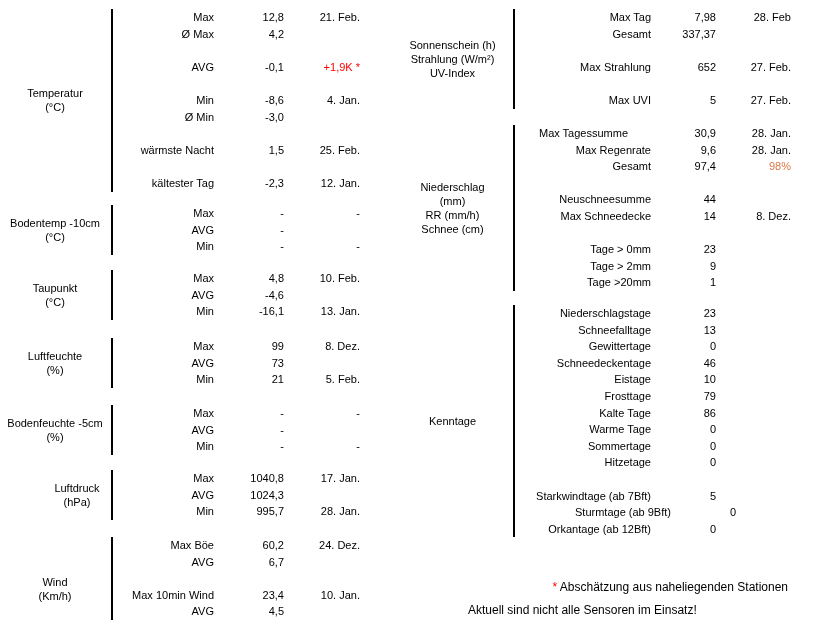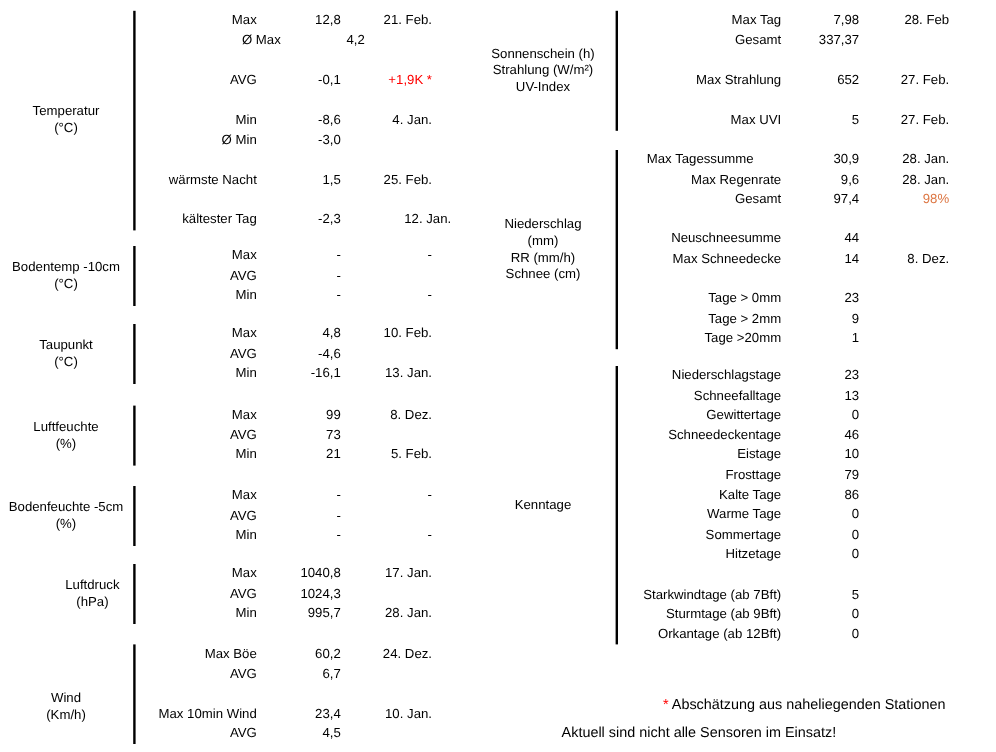--- a/index.html
+++ b/index.html
@@ -34,21 +34,21 @@
           <div class="cat-line">(°C)</div>
         </div>
         <div class="bar" style="left: 111px;"></div>
         <div class="rows" style="left: 114px;">
           <div class="row">
             <div class="cell" style="width: 100px;">Max</div>
             <div class="cell" style="width: 70px; text-align: right;">12,8</div>
             <div class="cell" style="width: 76px;">21. Feb.</div>
           </div>
           <div class="row">
-            <div class="cell" style="width: 100px; margin-left: 20px;">Ø Max</div>
+            <div class="cell" style="width: 100px;">Ø Max</div>
             <div class="cell" style="width: 70px;">4,2</div>
             <div class="cell" style="width: 76px;"></div>
           </div>
           <div class="row">
             <div class="cell" style="width: 100px;"></div>
             <div class="cell" style="width: 70px;"></div>
             <div class="cell" style="width: 76px;"></div>
           </div>
           <div class="row">
             <div class="cell" style="width: 100px;">AVG</div>
@@ -81,21 +81,21 @@
             <div class="cell" style="width: 76px;">25. Feb.</div>
           </div>
           <div class="row">
             <div class="cell" style="width: 100px;"></div>
             <div class="cell" style="width: 70px;"></div>
             <div class="cell" style="width: 76px;"></div>
           </div>
           <div class="row">
             <div class="cell" style="width: 100px;">kältester Tag</div>
             <div class="cell" style="width: 70px;">-2,3</div>
-            <div class="cell" style="width: 76px; margin-left: 16px;">12. Jan.</div>
+            <div class="cell" style="width: 76px;">12. Jan.</div>
           </div>
         </div>
       </div>
       <div class="section" style="left: 0px; top: 205px; width: 370px; height: 49.8px;">
         <div class="cat" style="width: 110px;">
           <div class="cat-line">Bodentemp -10cm</div>
           <div class="cat-line">(°C)</div>
         </div>
         <div class="bar" style="left: 111px;"></div>
         <div class="rows" style="left: 114px;">
@@ -407,21 +407,21 @@
             <div class="cell" style="width: 135px;"></div>
             <div class="cell" style="width: 65px;"></div>
             <div class="cell" style="width: 75px;"></div>
           </div>
           <div class="row">
             <div class="cell" style="width: 135px;">Starkwindtage (ab 7Bft)</div>
             <div class="cell" style="width: 65px;">5</div>
             <div class="cell" style="width: 75px;"></div>
           </div>
           <div class="row">
-            <div class="cell" style="width: 135px;">Sturmtage (ab 9Bft)</div>
+            <div class="cell" style="width: 135px; padding-left: 20px;">Sturmtage (ab 9Bft)</div>
             <div class="cell" style="width: 65px;">0</div>
             <div class="cell" style="width: 75px;"></div>
           </div>
           <div class="row">
             <div class="cell" style="width: 135px;">Orkantage (ab 12Bft)</div>
             <div class="cell" style="width: 65px;">0</div>
             <div class="cell" style="width: 75px;"></div>
           </div>
         </div>
       </div>

